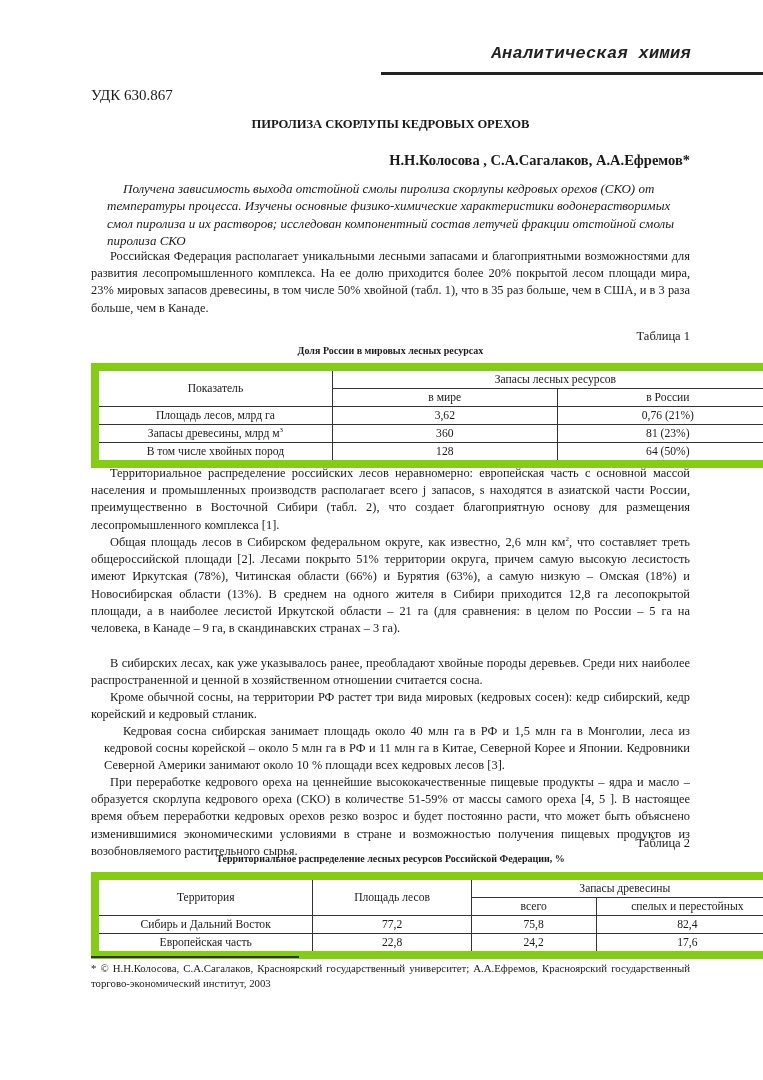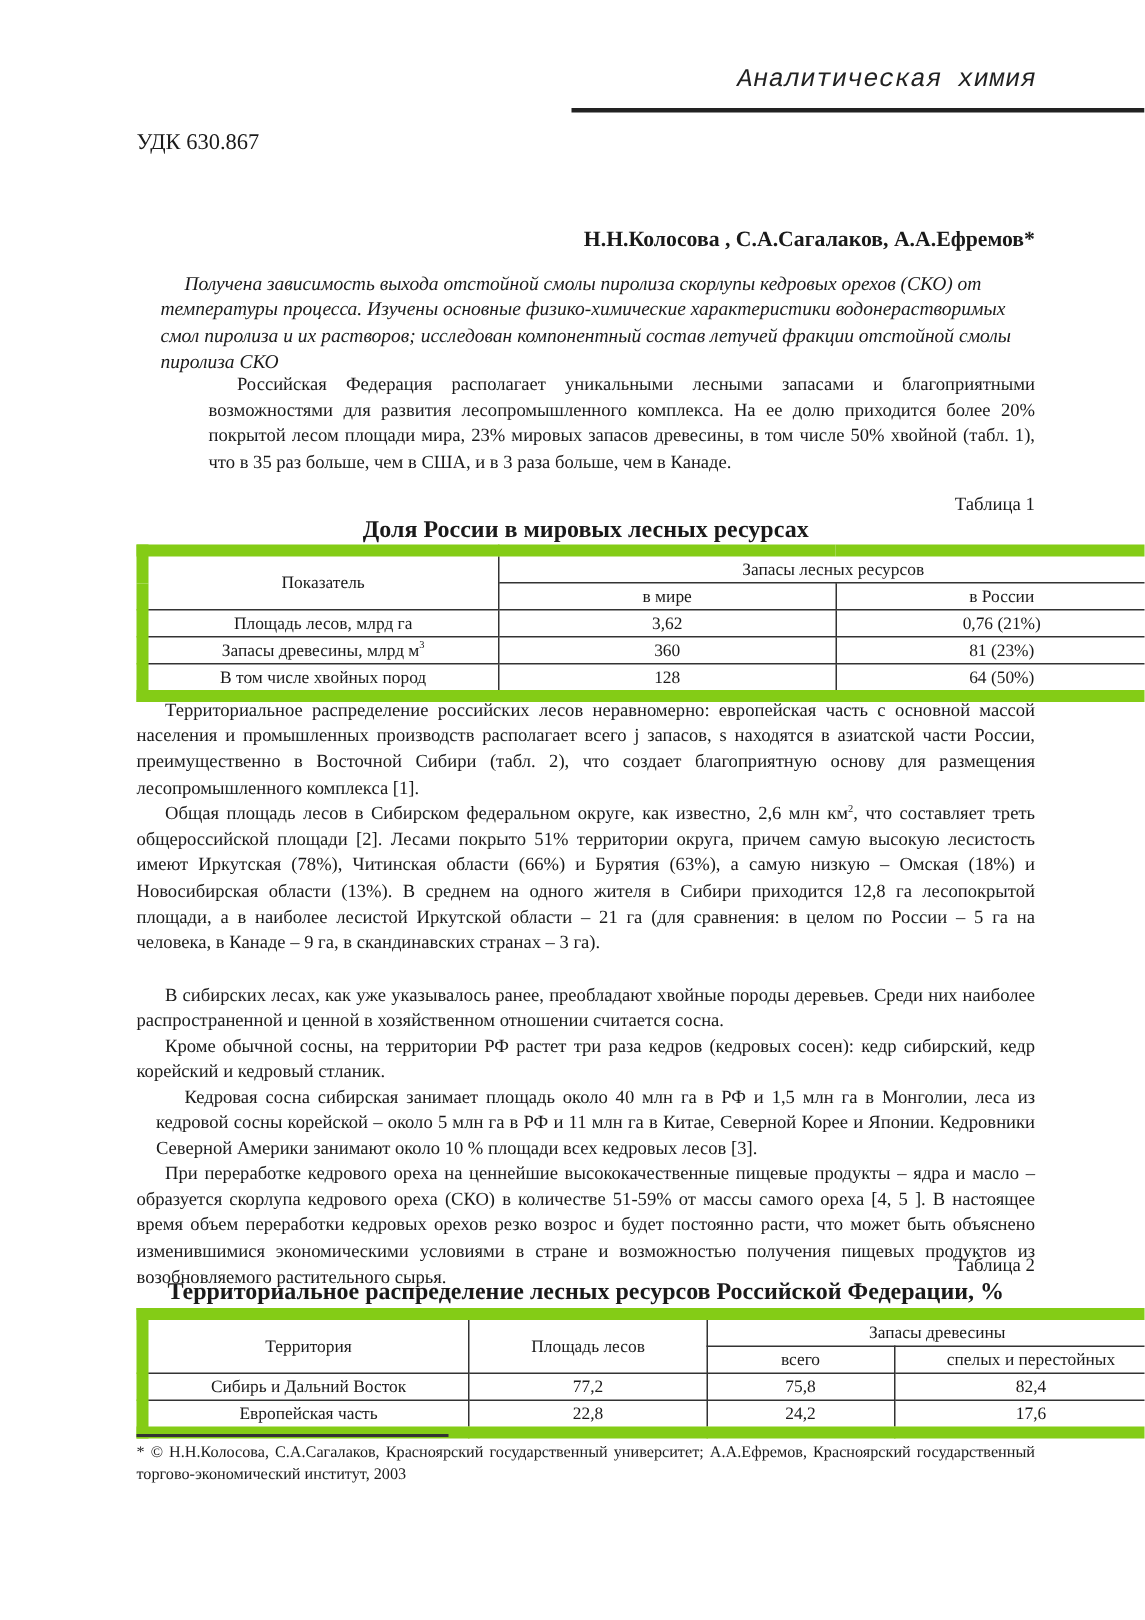--- a/index.html
+++ b/index.html
@@ -1,59 +1,60 @@
 <!DOCTYPE html>
 <html><head>
 <meta charset="utf-8">
 <style>
   html, body { margin: 0; padding: 0; background: #ffffff; }
   body { width: 763px; height: 1080px; position: relative; overflow: hidden;
          font-family: "Liberation Serif", serif; color: #1a1a1a; }
   .abs { position: absolute; }
   .journal { left: 380px; right: 72px; top: 44px; text-align: right;
-             font-family: "Liberation Mono", monospace; font-style: italic; font-weight: normal;
+             font-family: "Liberation Mono", monospace; font-style: italic; font-weight: bold;
              font-size: 17px; letter-spacing: 0.3px; color: #222; }
   .journal-rule { left: 381px; right: 0; top: 72px; height: 3px; background: #222; }
   .udk { left: 91px; top: 87px; font-size: 15px; }
   .title { left: 91px; right: 73px; top: 117px; text-align: center; font-weight: bold;
            font-size: 12.6px; line-height: 14px; letter-spacing: -0.1px; }
   .authors { right: 73px; top: 152px; font-weight: bold; font-size: 14.5px; text-align: right; }
   .abstract { left: 116px; right: 73px; top: 180px; font-style: italic; font-size: 13px;
               line-height: 17.3px; text-indent: 16px; margin: 0; }
   .abstract-wrap { left: 107px; right: 73px; top: 180px; }
   .para { left: 91px; right: 73px; font-size: 12.4px; line-height: 17.2px; text-align: justify;
           text-indent: 19px; margin: 0; }
   .tlabel { right: 73px; font-size: 12.5px; }
-  .tcaption { left: 91px; right: 73px; text-align: center; font-weight: bold; font-size: 16px; }
+  .tcaption { left: 91px; right: 73px; text-align: center; font-weight: bold; font-size: 10px; }
   table { border-collapse: collapse; font-size: 11.6px; position: absolute; left: 91px; width: 695px;
           border: 8px solid #84cc16; }
   td, th { border: 1px solid #333; text-align: center; font-weight: normal; padding: 0;
            line-height: 16px; height: 17px; }
   .fn-rule { left: 91px; top: 956px; width: 208px; height: 1.5px; background: #333; }
   .footnote { left: 91px; right: 73px; top: 961px; font-size: 10.8px; line-height: 15px; text-align: justify; margin: 0; }
   sup { font-size: 7px; line-height: 0; vertical-align: 5px; }
 </style>
 </head>
 <body>
 
 <div class="abs journal">Аналитическая химия</div>
 <div class="abs journal-rule"></div>
 
 <div class="abs udk">УДК 630.867</div>
 
 <div class="abs title">
+  <div>ПИРОЛИЗА СКОРЛУПЫ КЕДРОВЫХ ОРЕХОВ</div>
 </div>
 
 <div class="abs authors">Н.Н.Колосова , С.А.Сагалаков, А.А.Ефремов*</div>
 
 <div class="abs abstract-wrap">
   <p class="abstract" style="position:static;">Получена зависимость выхода отстойной смолы пиролиза скорлупы кедровых орехов (СКО) от температуры процесса. Изучены основные физико-химические характеристики водонерастворимых смол пиролиза и их растворов; исследован компонентный состав летучей фракции отстойной смолы пиролиза СКО</p>
 </div>
 
-<p class="abs para" style="top:248px;margin-left:48px;">Российская Федерация располагает уникальными лесными запасами и благоприятными возможностями для развития лесопромышленного комплекса. На ее долю приходится более 20% покрытой лесом площади мира, 23% мировых запасов древесины, в том числе 50% хвойной (табл. 1), что в 35 раз больше, чем в США, и в 3 раза больше, чем в Канаде.</p>
+<p class="abs para" style="top:248px;">Российская Федерация располагает уникальными лесными запасами и благоприятными возможностями для развития лесопромышленного комплекса. На ее долю приходится более 20% покрытой лесом площади мира, 23% мировых запасов древесины, в том числе 50% хвойной (табл. 1), что в 35 раз больше, чем в США, и в 3 раза больше, чем в Канаде.</p>
 
 <div class="abs tlabel" style="top:329px;">Таблица 1</div>
 <div class="abs tcaption" style="top:345px;">Доля России в мировых лесных ресурсах</div>
 
 <table style="top:363px;">
   <colgroup>
       <col style="width:207px">
       <col style="width:196px">
       <col style="width:196px">
     </colgroup>
@@ -82,21 +83,21 @@
     <td>64 (50%)</td>
   </tr>
 </tbody>
   </table>
 
 <p class="abs para" style="top:465px;">Территориальное распределение российских лесов неравномерно: европейская часть с основной массой населения и промышленных производств располагает всего j запасов, s находятся в азиатской части России, преимущественно в Восточной Сибири (табл. 2), что создает благоприятную основу для размещения лесопромышленного комплекса [1].</p>
 
 <p class="abs para" style="top:534px;"><span>Общая площадь лесов в Сибирском федеральном округе, как известно, 2,6 млн км</span><sup>2</sup><span>, что составляет треть общероссийской площади [2]. Лесами покрыто 51% территории округа, причем самую высокую лесистость имеют Иркутская (78%), Читинская области (66%) и Бурятия (63%), а самую низкую – Омская (18%) и Новосибирская области (13%). В среднем на одного жителя в Сибири приходится 12,8 га лесопокрытой площади, а в наиболее лесистой Иркутской области – 21 га (для сравнения: в целом по России – 5 га на человека, в Канаде – 9 га, в скандинавских странах – 3 га).</span></p>
 
 <p class="abs para" style="top:655px;">В сибирских лесах, как уже указывалось ранее, преобладают хвойные породы деревьев. Среди них наиболее распространенной и ценной в хозяйственном отношении считается сосна.</p>
-<p class="abs para" style="top:689px;">Кроме обычной сосны, на территории РФ растет три раза кедров (кедровых сосен): кедр сибирский, кедр корейский и кедровый стланик.</p>
+<p class="abs para" style="top:689px;">Кроме обычной сосны, на территории РФ растет три вида мировых (кедровых сосен): кедр сибирский, кедр корейский и кедровый стланик.</p>
 <p class="abs para" style="top:723px;margin-left:13px;">Кедровая сосна сибирская занимает площадь около 40 млн га в РФ и 1,5 млн га в Монголии, леса из кедровой сосны корейской – около 5 млн га в РФ и 11 млн га в Китае, Северной Корее и Японии. Кедровники Северной Америки занимают около 10 % площади всех кедровых лесов [3].</p>
 <p class="abs para" style="top:774px;">При переработке кедрового ореха на ценнейшие высококачественные пищевые продукты – ядра и масло – образуется скорлупа кедрового ореха (СКО) в количестве 51-59% от массы самого ореха [4, 5 ]. В настоящее время объем переработки кедровых орехов резко возрос и будет постоянно расти, что может быть объяснено изменившимися экономическими условиями в стране и возможностью получения пищевых продуктов из возобновляемого растительного сырья.</p>
 
 <div class="abs tlabel" style="top:836px;">Таблица 2</div>
 <div class="abs tcaption" style="top:853px;">Территориальное распределение лесных ресурсов Российской Федерации, %</div>
 
 <table style="top:872px;">
   <colgroup>
       <col style="width:190px">
       <col style="width:138px">

